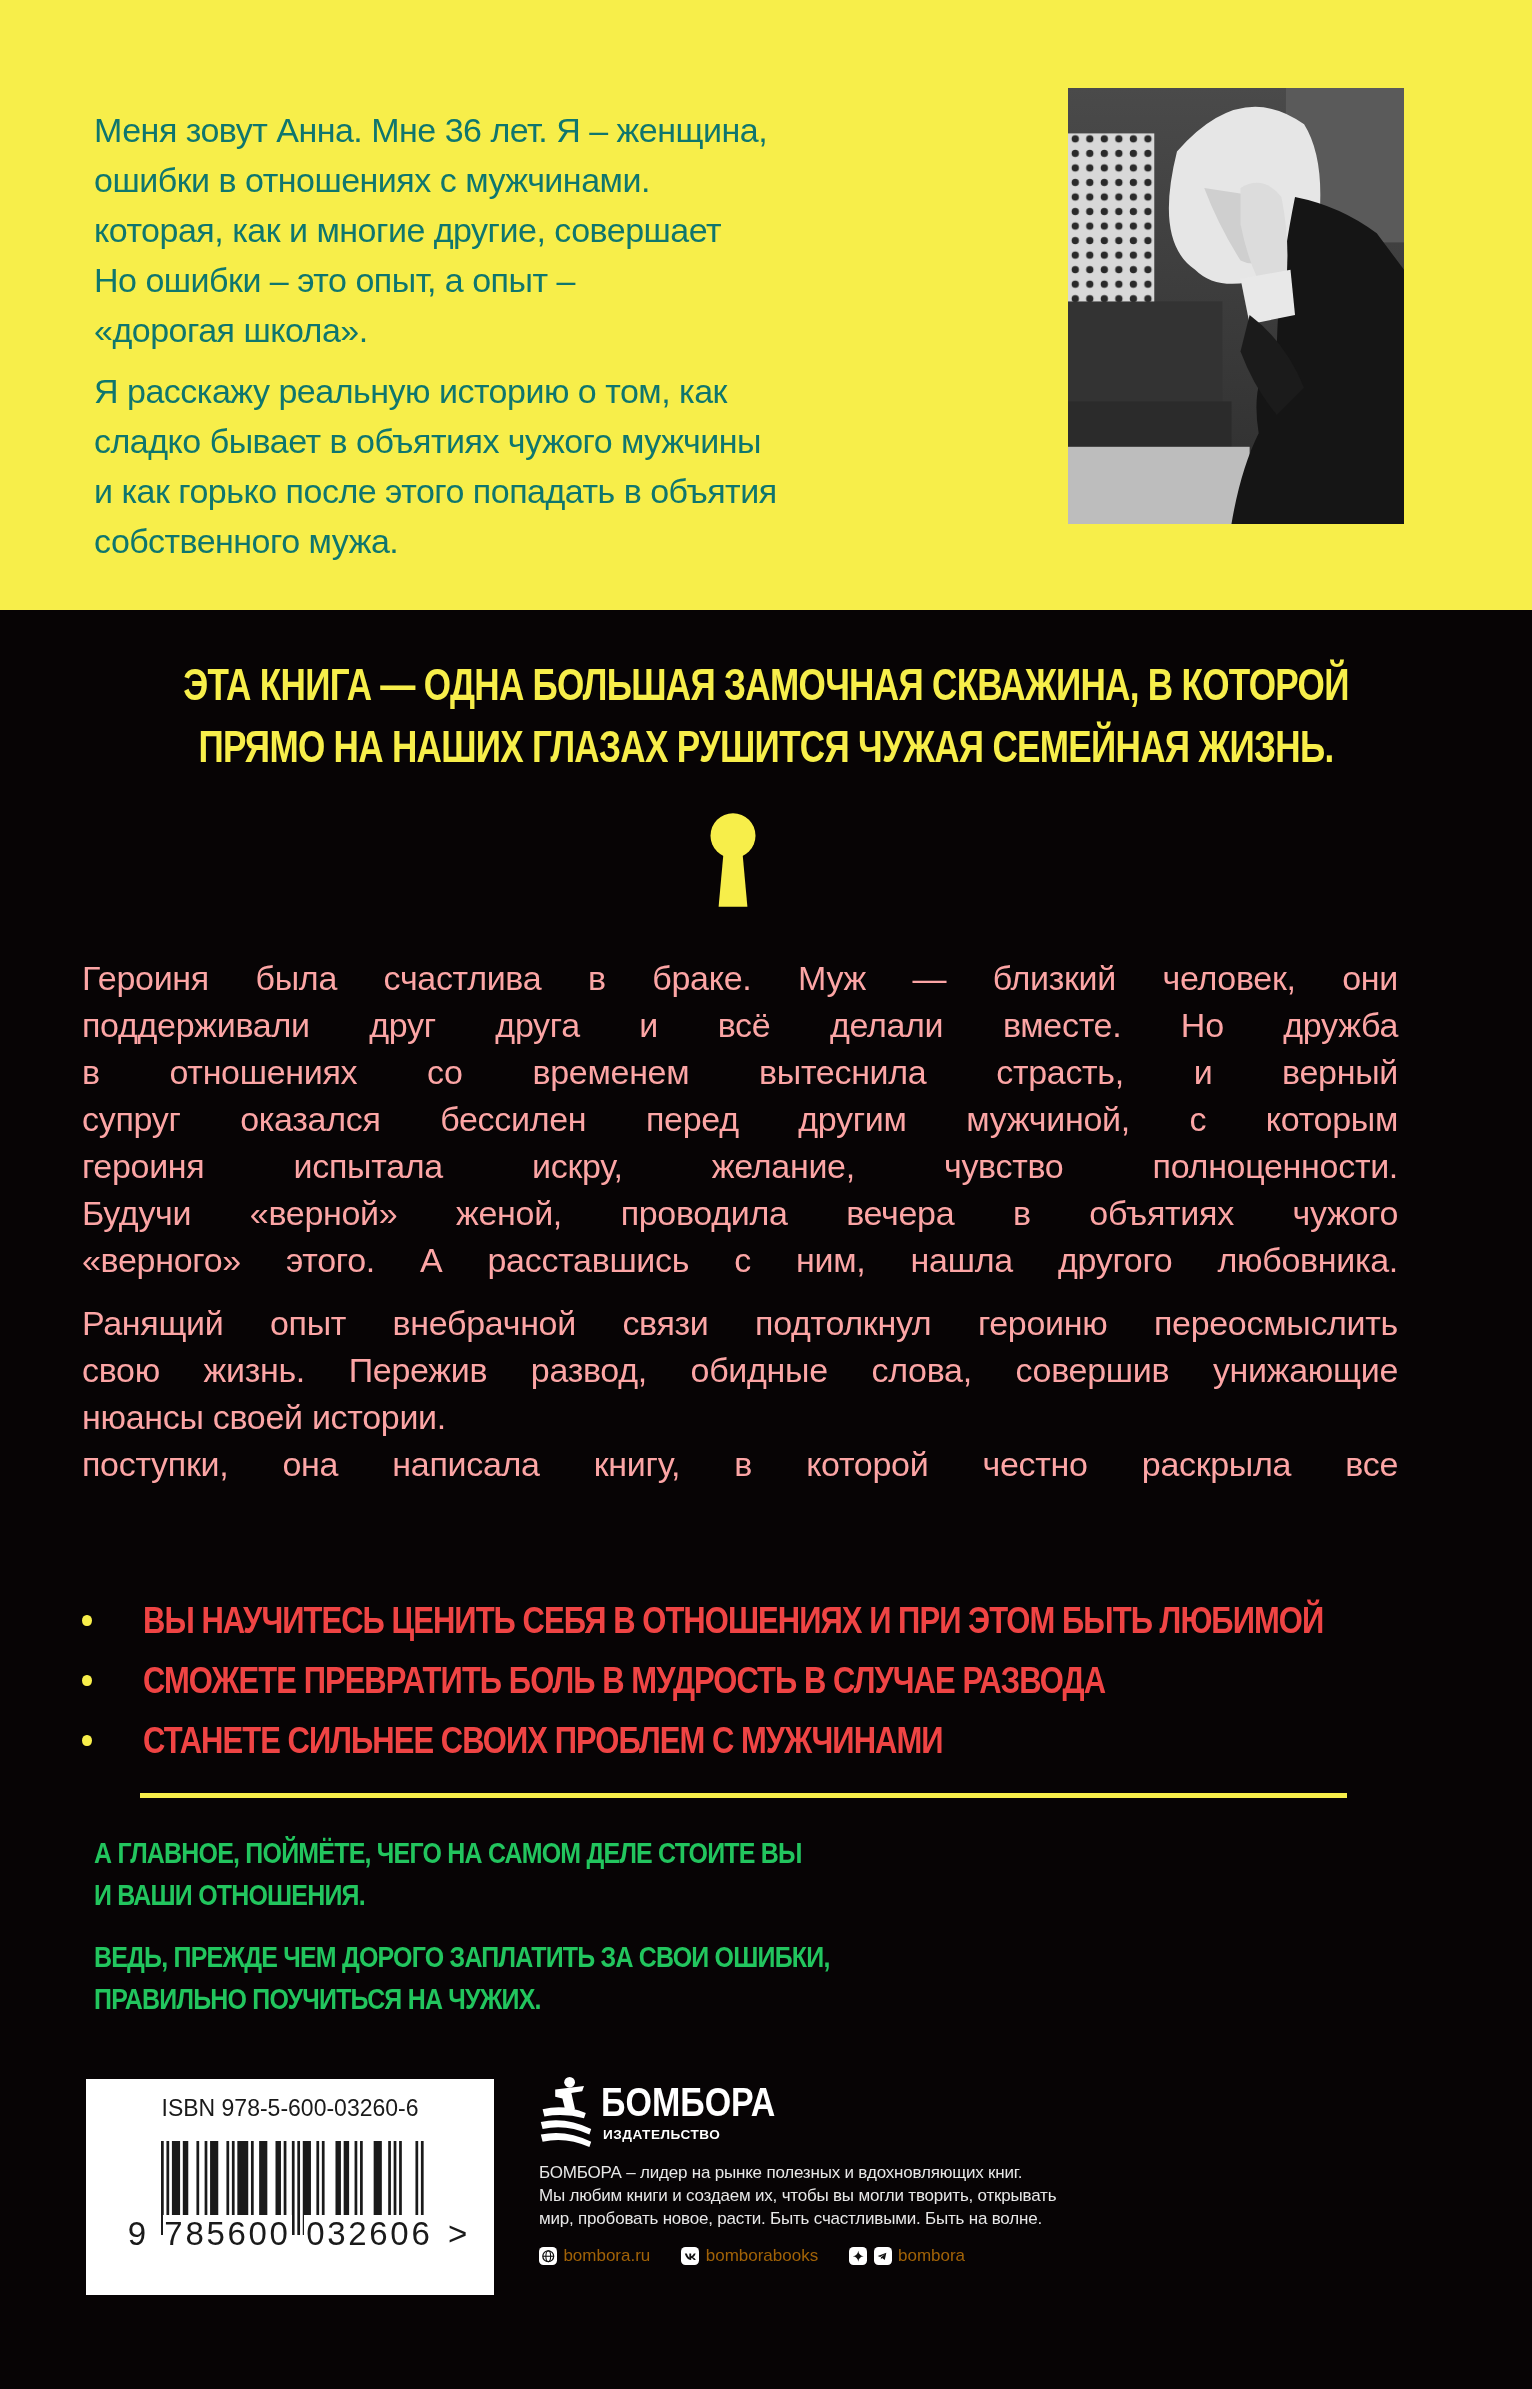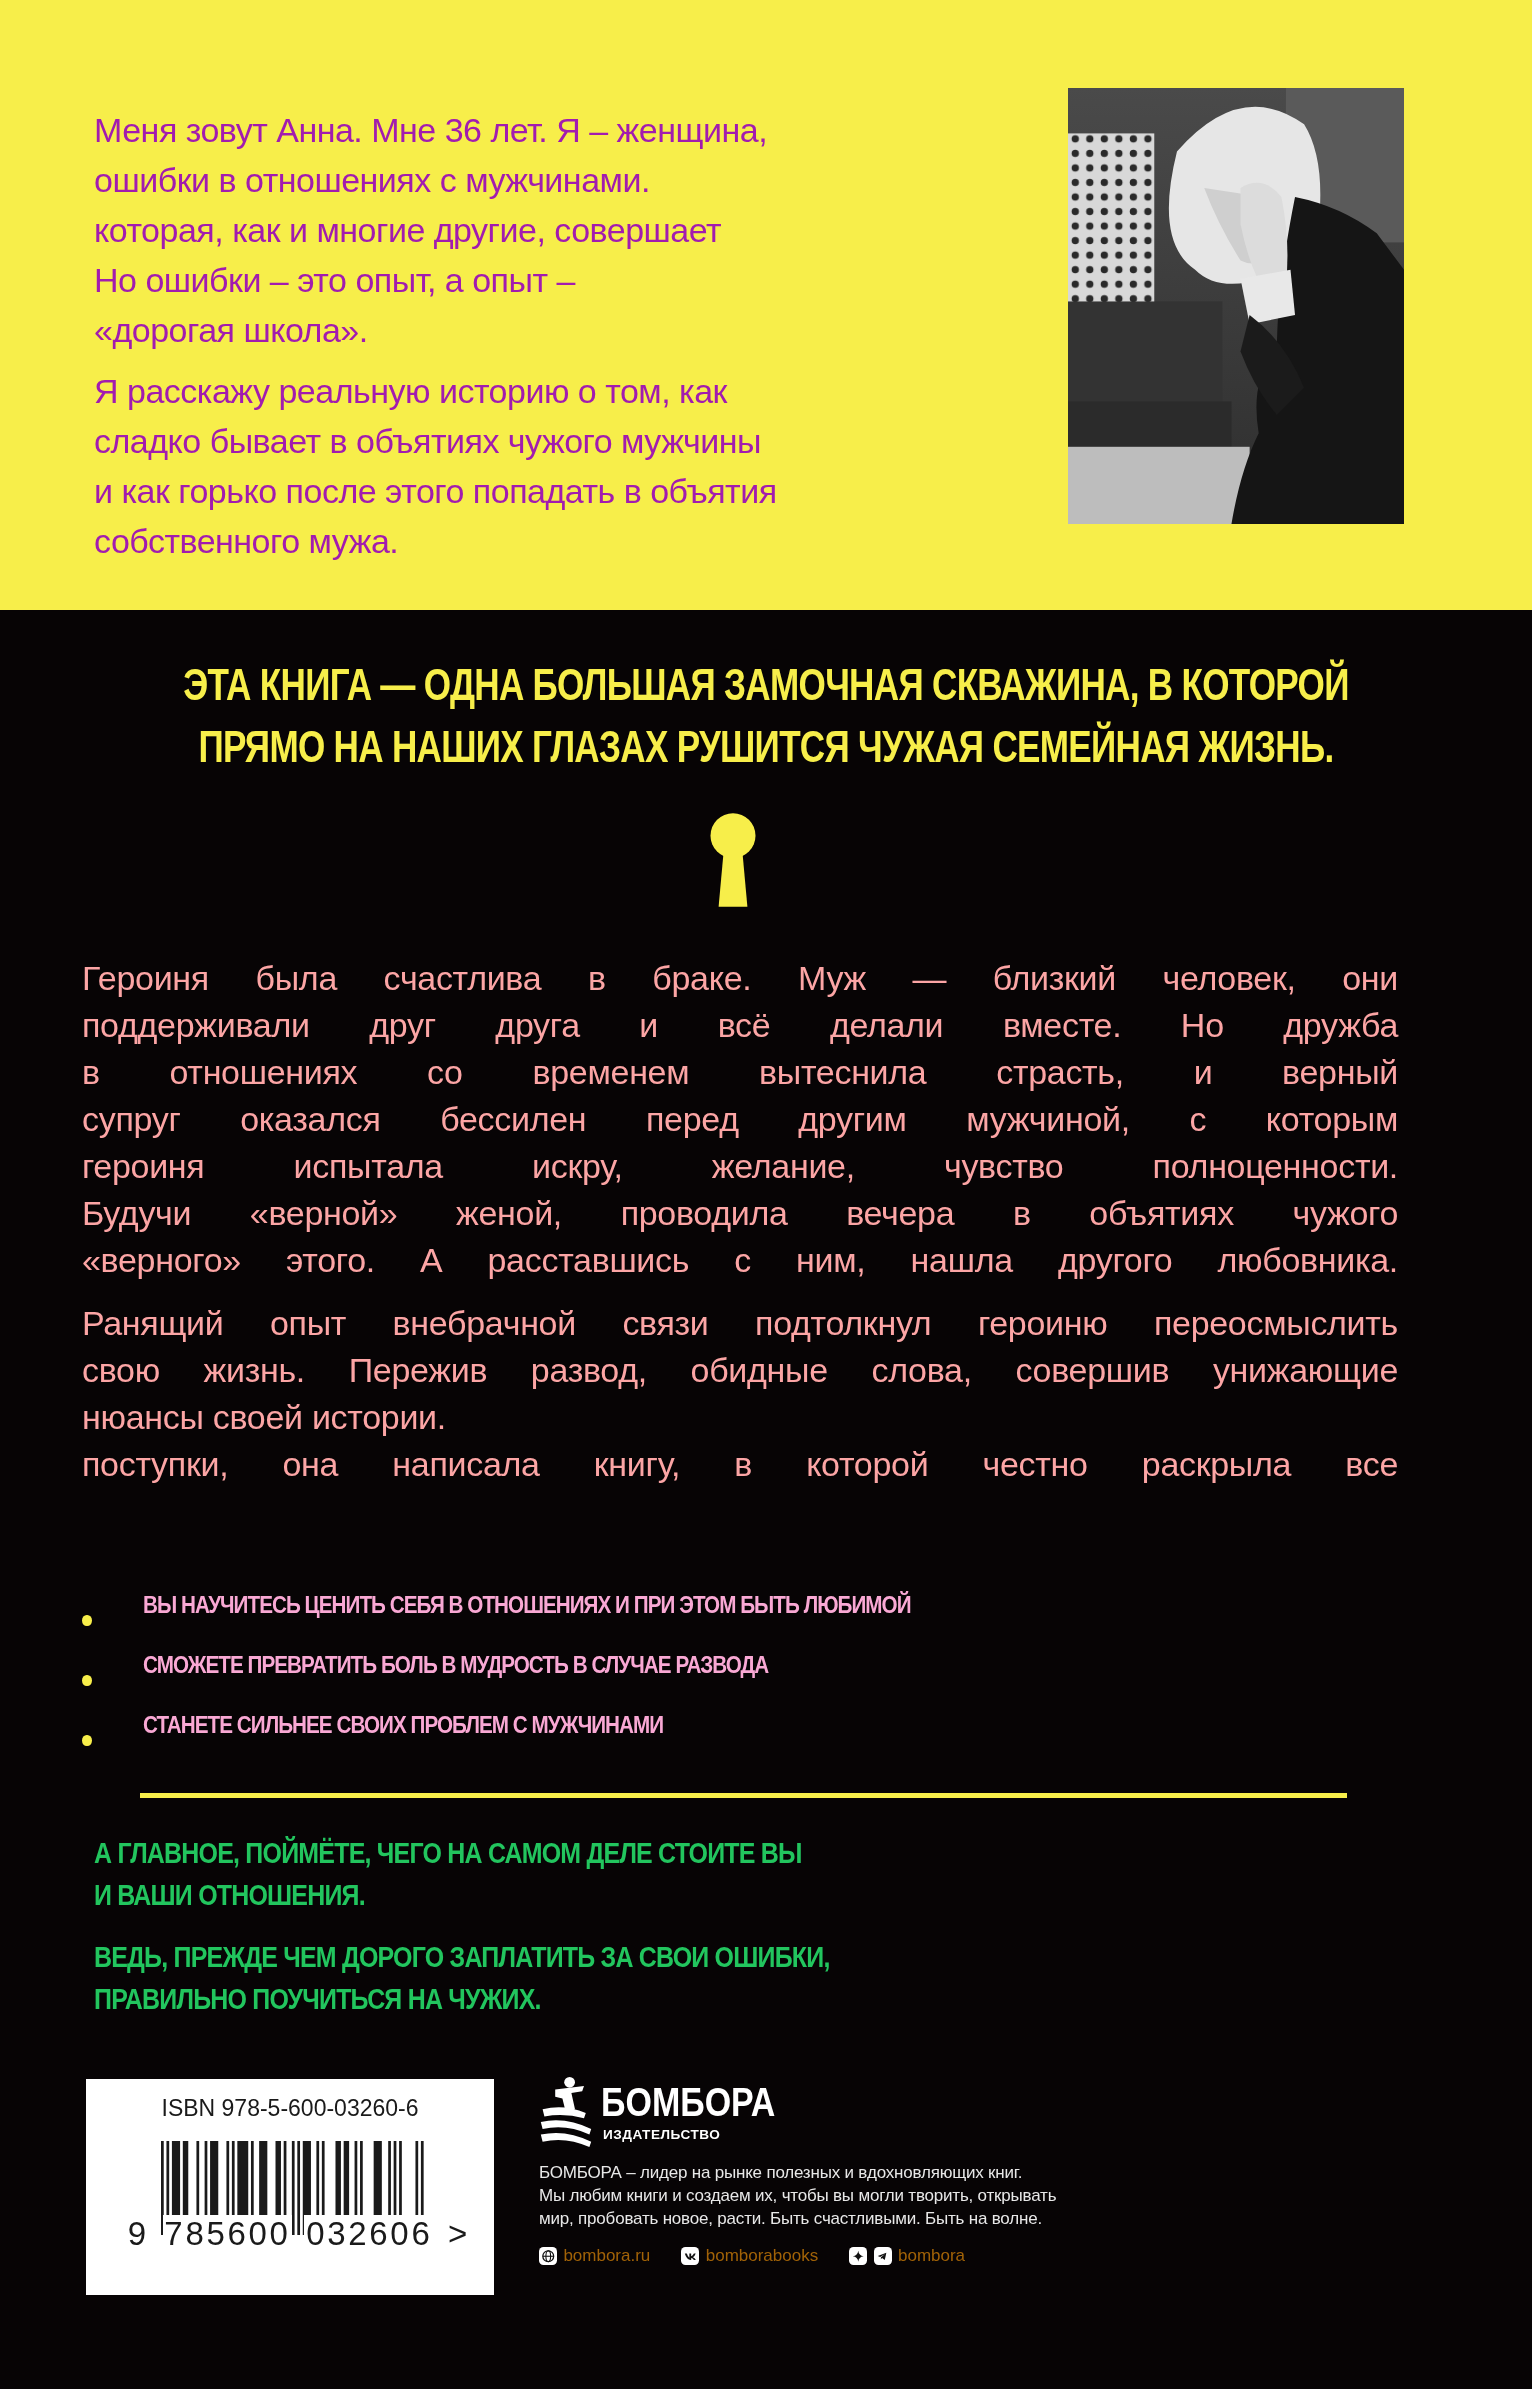--- a/index.html
+++ b/index.html
@@ -5,21 +5,21 @@
   * { box-sizing: border-box; margin: 0; padding: 0; }
   html, body { width: 1532px; height: 2389px; background: #070405; overflow: hidden; }
   body { position: relative; font-family: "Liberation Sans", "DejaVu Sans", sans-serif; }
 
   .top-band {
     position: absolute; left: 0; top: 0; width: 1532px; height: 610px;
     background: #F7EE4A;
   }
   .author-text {
     position: absolute; left: 94px; top: 105px; width: 908px;
-    color: #a21caf; font-size: 34px; line-height: 50px;
+    color: #0f766e; font-size: 34px; line-height: 50px;
     font-family: "Liberation Sans", "DejaVu Sans", sans-serif;
     letter-spacing: -0.5px;
   }
   .author-text p { margin: 0; }
   .author-text p + p { margin-top: 11px; }
   .author-text .line { display: block; white-space: nowrap; }
 
   .photo {
     position: absolute; left: 1068px; top: 88px; width: 336px; height: 436px;
     overflow: hidden; background: #3a3a3a;
@@ -44,22 +44,22 @@
   .body-text p { margin: 0; }
   .body-text p + p { margin-top: 16.3px; }
   .body-text .line { display: block; text-align: justify; text-align-last: justify; white-space: nowrap; }
   .body-text .line.last { text-align-last: left; }
 
   .bullets {
     position: absolute; left: 82px; top: 1591px; width: 1325px;
     list-style: none;
   }
   .bullets li {
-    position: relative; height: 60px; display: flex; align-items: flex-start;
-    color: #f9a8d4; font-weight: bold; font-size: 24px; letter-spacing: -1.1px;
+    position: relative; height: 60px; display: flex; align-items: center;
+    color: #ef4444; font-weight: bold; font-size: 36px; letter-spacing: -1.1px;
   }
   .bullets .dot {
     position: absolute; left: 0; top: 23.6px; width: 10px; height: 11.8px; border-radius: 50%;
     background: #F7EE4A;
   }
   .bullets .bullet-label { margin-left: 61px; white-space: nowrap; transform: scaleX(0.86); transform-origin: left center; display: inline-block; }
 
   .divider { position: absolute; left: 140px; top: 1793px; width: 1207px; height: 4.5px; background: #F7EE4A; }
 
   .closing {

